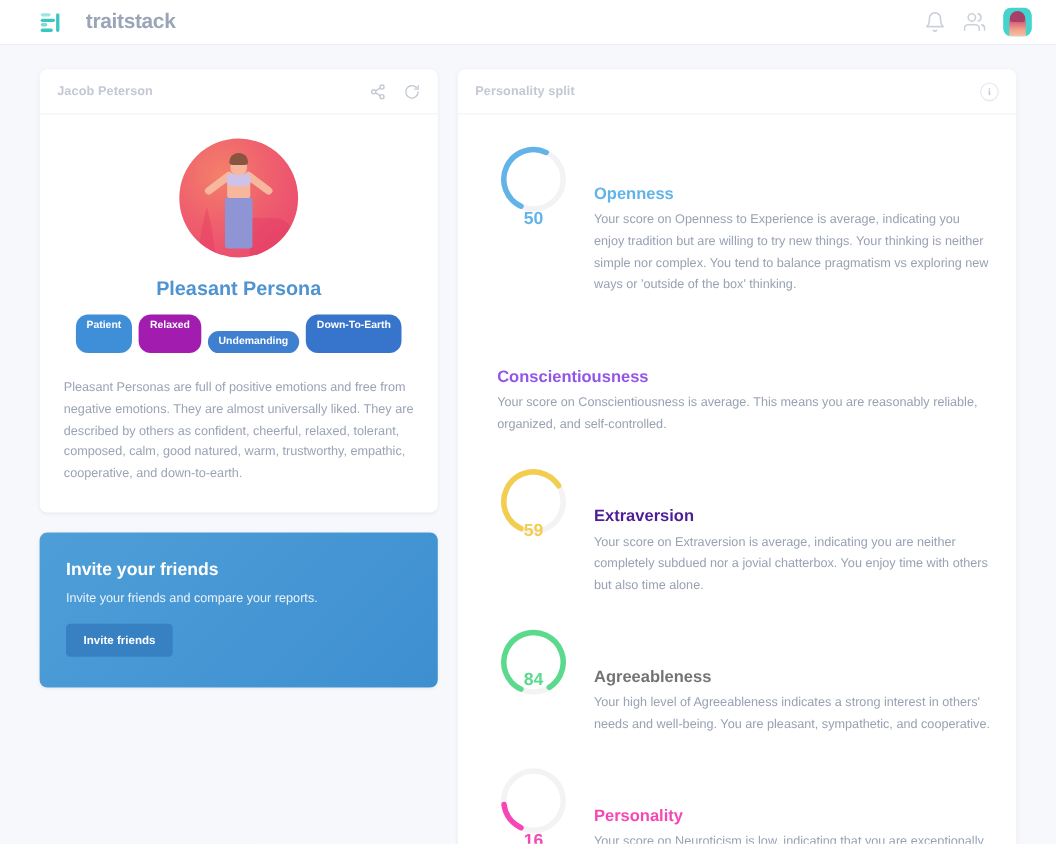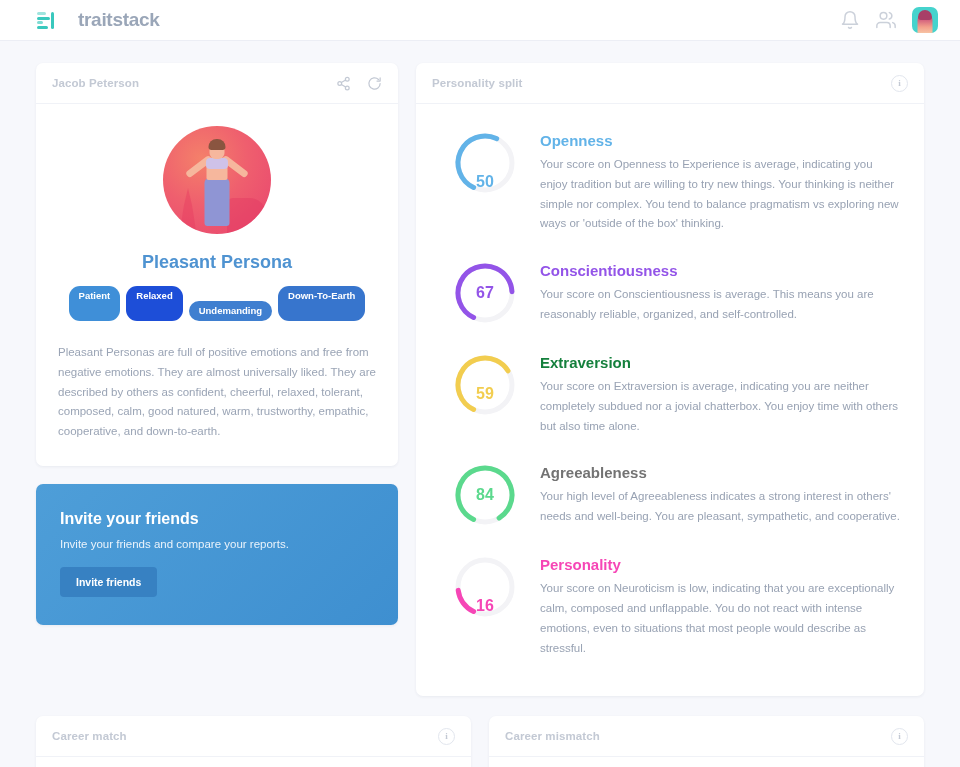--- a/index.html
+++ b/index.html
@@ -136,21 +136,21 @@
   .persona-tags {
     margin-top: 13px; display: flex; justify-content: center;
     gap: 6px; flex-wrap: wrap;
   }
   .ptag {
     padding: 4px 10px 5px; border-radius: 11px;
     font-size: 9.5px; font-weight: bold; color: #fff; cursor: pointer;
     white-space: nowrap;
   }
   .ptag.t0 { background: #3f8fd8; }
-  .ptag.t1 { background: #1d4ed8; }
+  .ptag.t1 { background: #a21caf; }
   .ptag.t2 { background: #3f7fd0; margin-top: 15px; }
   .ptag.t3 { background: #3775cd; }
 
   .persona-desc {
     margin-top: 22px; font-size: 11.5px; line-height: 1.72;
     color: #9aa4b5;
   }
 
   
   .invite {
@@ -171,21 +171,21 @@
   
   .traits { padding: 12px 22px 26px 22px; }
   .trait { display: flex; gap: 22px; padding: 14px 0 12px 14px; }
   .ring-wrap { width: 66px; flex: none; position: relative; }
   .ring { width: 66px; height: 66px; display: block; }
   .ring-val {
     position: absolute; inset: 0; display: flex;
     align-items: center; justify-content: center;
     font-size: 16px; font-weight: bold; text-align: right;
   }
-  .trait-text { flex: 1; padding-top: 2px; }
+  .trait-text { flex: 1; padding-top: 2px; margin-top: 36px; }
   .trait-name { font-size: 15px; font-weight: bold; margin-bottom: 6px; }
   .trait-desc { font-size: 11.5px; line-height: 1.72; color: #98a2b3; }
 
   
   .bottom { display: flex; gap: 18px; margin-top: 20px; align-items: flex-start; }
   .career-card { flex: 1; border-radius: 7px 7px 0 0; }
   .chips { padding: 16px 18px 10px 18px; display: flex; flex-wrap: wrap; gap: 8px; }
 </style>
 </head>
 <body>
@@ -303,42 +303,35 @@
                   <circle cx="33" cy="33" r="27" fill="none" stroke="#62b3e8" stroke-width="5" stroke-linecap="round" stroke-dasharray="84.82 84.82" transform="rotate(115 33 33)"></circle>
                 </svg>
                 <div class="ring-val" style="color:#62b3e8">50</div>
               </div>
               <div class="trait-text">
                 <div class="trait-name" style="color:#62b3e8">Openness</div>
                 <div class="trait-desc">Your score on Openness to Experience is average, indicating you enjoy tradition but are willing to try new things. Your thinking is neither simple nor complex. You tend to balance pragmatism vs exploring new ways or 'outside of the box' thinking.</div>
               </div>
             </div>
             <div class="trait">
-              <div class="ring-wrap">
-                <svg class="ring" viewBox="0 0 66 66">
-                  <circle cx="33" cy="33" r="27" fill="none" stroke="#f3f3f6" stroke-width="5"></circle>
-                  <circle cx="33" cy="33" r="27" fill="none" stroke="#9354e8" stroke-width="5" stroke-linecap="round" stroke-dasharray="113.66 55.98" transform="rotate(115 33 33)"></circle>
-                </svg>
-                <div class="ring-val" style="color:#9354e8">67</div>
-              </div>
               <div class="trait-text">
                 <div class="trait-name" style="color:#9354e8">Conscientiousness</div>
                 <div class="trait-desc">Your score on Conscientiousness is average. This means you are reasonably reliable, organized, and self-controlled.</div>
               </div>
             </div>
             <div class="trait">
               <div class="ring-wrap">
                 <svg class="ring" viewBox="0 0 66 66">
                   <circle cx="33" cy="33" r="27" fill="none" stroke="#f3f3f6" stroke-width="5"></circle>
                   <circle cx="33" cy="33" r="27" fill="none" stroke="#f2cd4f" stroke-width="5" stroke-linecap="round" stroke-dasharray="100.09 69.55" transform="rotate(115 33 33)"></circle>
                 </svg>
                 <div class="ring-val" style="color:#f2cd4f">59</div>
               </div>
               <div class="trait-text">
-                <div class="trait-name" style="color:#15803d">Extraversion</div>
+                <div class="trait-name" style="color:#4c1d95">Extraversion</div>
                 <div class="trait-desc">Your score on Extraversion is average, indicating you are neither completely subdued nor a jovial chatterbox. You enjoy time with others but also time alone.</div>
               </div>
             </div>
             <div class="trait">
               <div class="ring-wrap">
                 <svg class="ring" viewBox="0 0 66 66">
                   <circle cx="33" cy="33" r="27" fill="none" stroke="#f3f3f6" stroke-width="5"></circle>
                   <circle cx="33" cy="33" r="27" fill="none" stroke="#5bd98d" stroke-width="5" stroke-linecap="round" stroke-dasharray="142.50 27.14" transform="rotate(115 33 33)"></circle>
                 </svg>
                 <div class="ring-val" style="color:#5bd98d">84</div>

